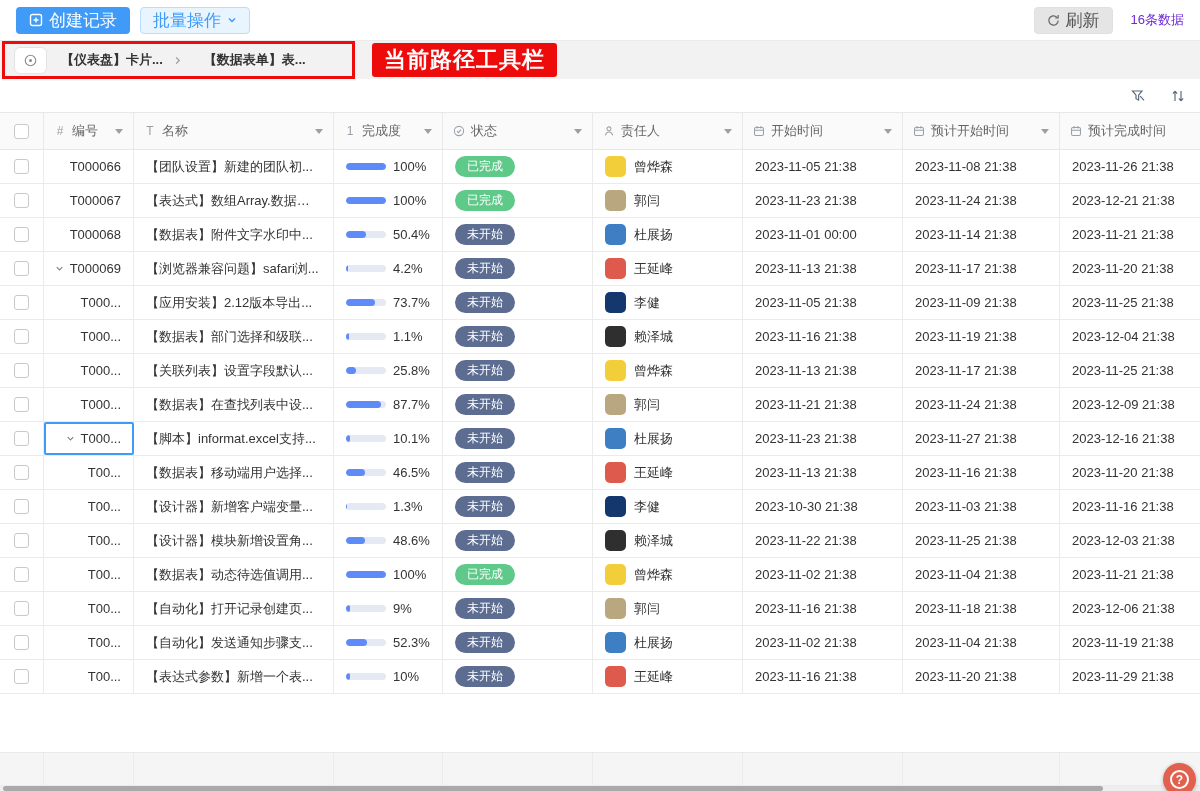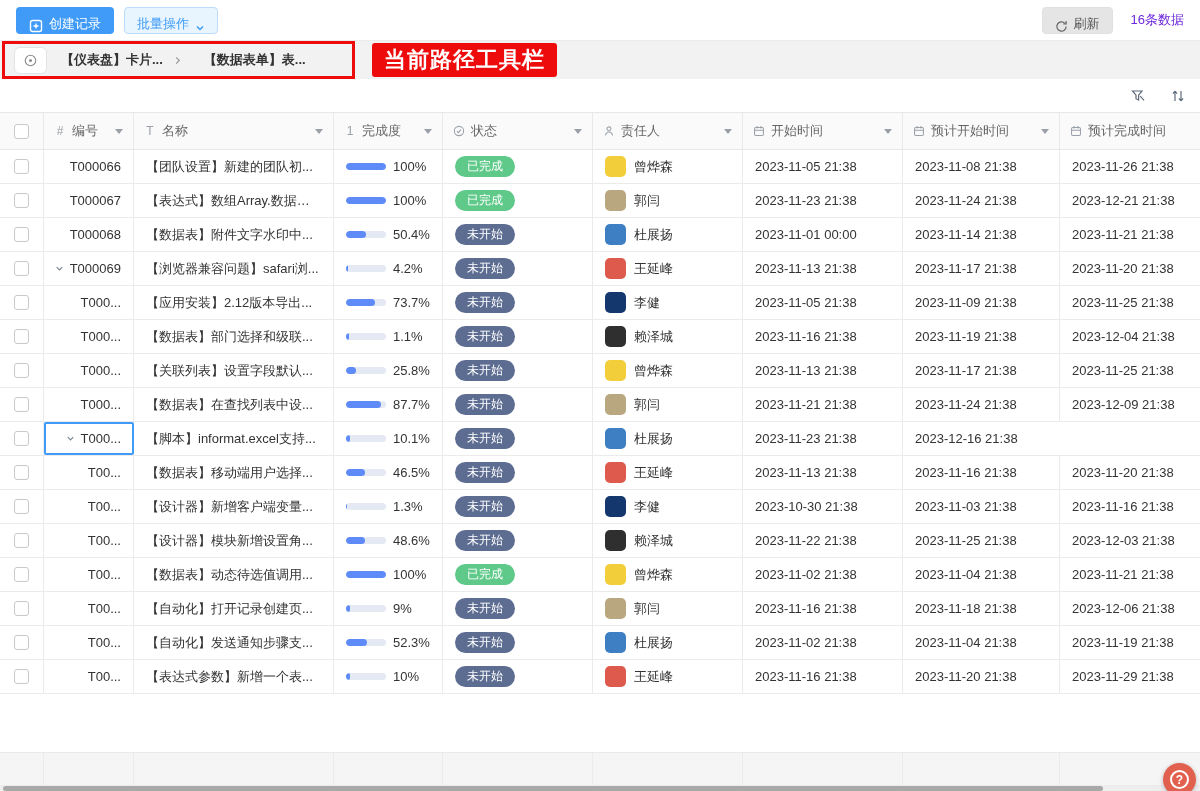--- a/index.html
+++ b/index.html
@@ -3,22 +3,22 @@
 <meta charset="utf-8">
 <style>
   * { margin:0; padding:0; box-sizing:border-box; }
   html,body { width:1200px; height:791px; overflow:hidden; background:#fff;
     font-family:"Liberation Sans","DejaVu Sans",sans-serif; font-size:13px; color:#333; }
   body { position:relative; }
 
   
   .toolbar { position:absolute; top:0; left:0; width:1200px; height:41px;
     border-bottom:1px solid #ececec; display:flex; align-items:center; padding:0 16px; }
-  .btn { display:inline-flex; align-items:flex-end; gap:6px; height:27px; padding:0 12px;
-    border-radius:4px; font-size:13px; cursor:pointer; border:1px solid transparent; }
+  .btn { display:inline-flex; align-items:center; gap:6px; height:27px; padding:0 12px;
+    border-radius:4px; font-size:17px; cursor:pointer; border:1px solid transparent; }
   .btn-primary { background:#3f9bf7; color:#fff; }
   .btn-light { background:#e8f4fe; color:#3f9bf7; border-color:#bcdcfb; margin-left:10px; }
   .btn-ghost { background:#e5e5e5; color:#555; border-color:#e0e0e0; }
   .toolbar-right { margin-left:auto; display:flex; align-items:center; gap:18px; }
   .record-count { color:#6d28d9; }
 
   
   .crumbbar { position:absolute; top:41px; left:0; width:1200px; height:38px;
     background:#f2f2f2; display:flex; align-items:center; padding:0 14px; }
   .crumb-iconbtn { width:33px; height:27px; background:#fff; border:1px solid #e3e3e3;
@@ -516,20 +516,23 @@
           <span class="badge" style="background: rgb(93, 109, 146);">未开始</span>
         </div>
         <div class="cell">
           <span class="avatar" style="background: rgb(62, 127, 196);"></span>
           <span class="assignee-name">杜展扬</span>
         </div>
         <div class="cell">
           <span>2023-11-23 21:38</span>
         </div>
         <div class="cell">
+          <span>2023-11-27 21:38</span>
+        </div>
+        <div class="cell">
           <span>2023-12-16 21:38</span>
         </div>
       </div>
       <div class="grid-row trow">
         <div class="cell cell-check">
           <div class="checkbox"></div>
         </div>
         <div class="cell cell-id">
           <span>T00...</span>
         </div>

